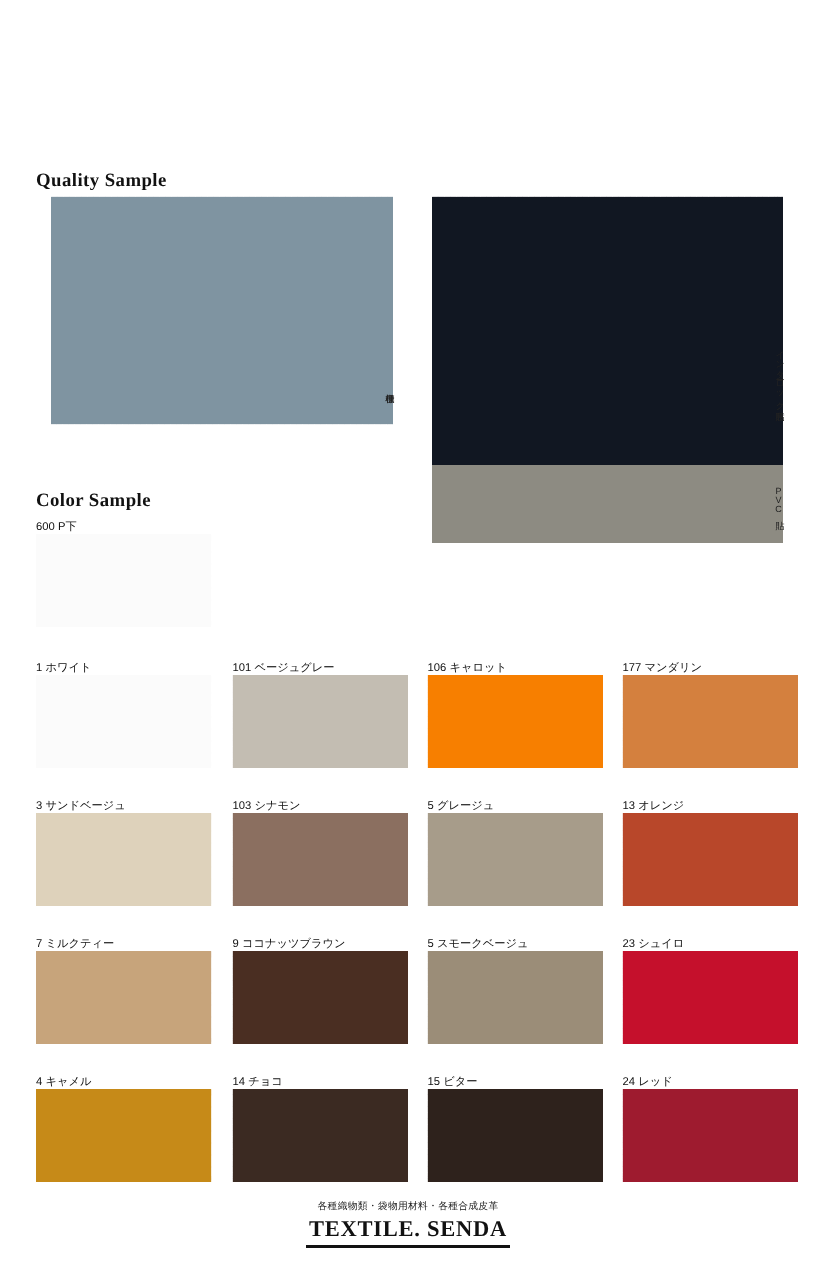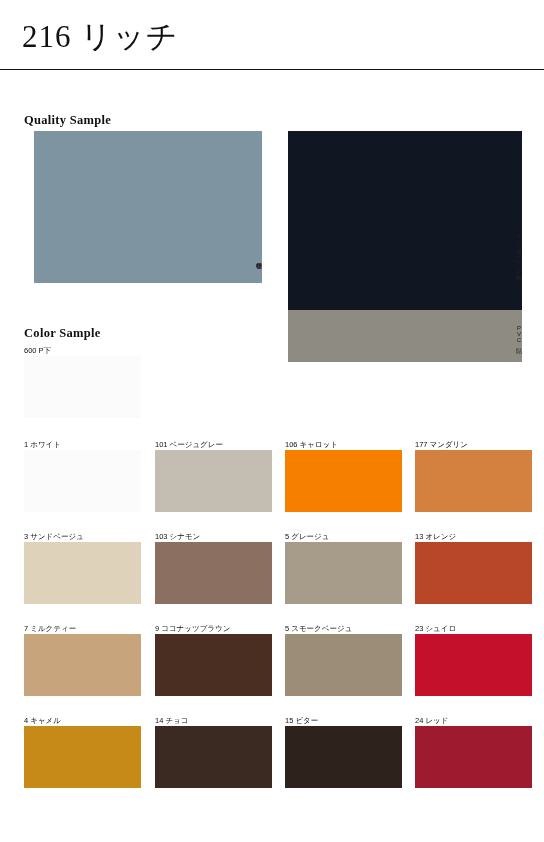--- a/index.html
+++ b/index.html
@@ -112,24 +112,20 @@
   }
   .footer-rule{
     width:136px;height:2px;background:#111;margin:1px auto 0 auto;
   }
 </style>
 </head>
 <body>
 
 <div class="page">
 
-  <div class="header">
-    <div class="header-title">216 リッチ</div>
-    <div class="header-rule"></div>
-  </div>
 
   <div class="section-title" id="quality-title">Quality Sample</div>
 
   <div class="swatch" id="q1" style="background: rgb(127, 148, 161);"></div>
   <div class="vlabel" id="q1-label">標準仕様</div>
 
   <div class="swatch" id="q2" style="background: rgb(17, 23, 34);"></div>
   <div class="vlabel" id="q2-label">インターロック裏貼</div>
 
   <div class="swatch" id="q3" style="background: rgb(141, 139, 130);"></div>
@@ -201,14 +197,21 @@
       <div class="cell" style="left: 285px; top: 716px;">
         <div class="cell-label">15 ビター</div>
         <div class="cell-sw swatch" style="background: rgb(46, 34, 28);"></div>
       </div>
       <div class="cell" style="left: 415px; top: 716px;">
         <div class="cell-label">24 レッド</div>
         <div class="cell-sw swatch" style="background: rgb(158, 27, 47);"></div>
       </div>
     </div>
 
+  <div class="footer">
+    <p class="footer-sub">各種織物類・袋物用材料・各種合成皮革</p>
+    <div class="footer-logo">
+      <p class="footer-name">TEXTILE. SENDA</p>
+      <div class="footer-rule"></div>
+    </div>
+  </div>
 
 </div>
 
 </body></html>

